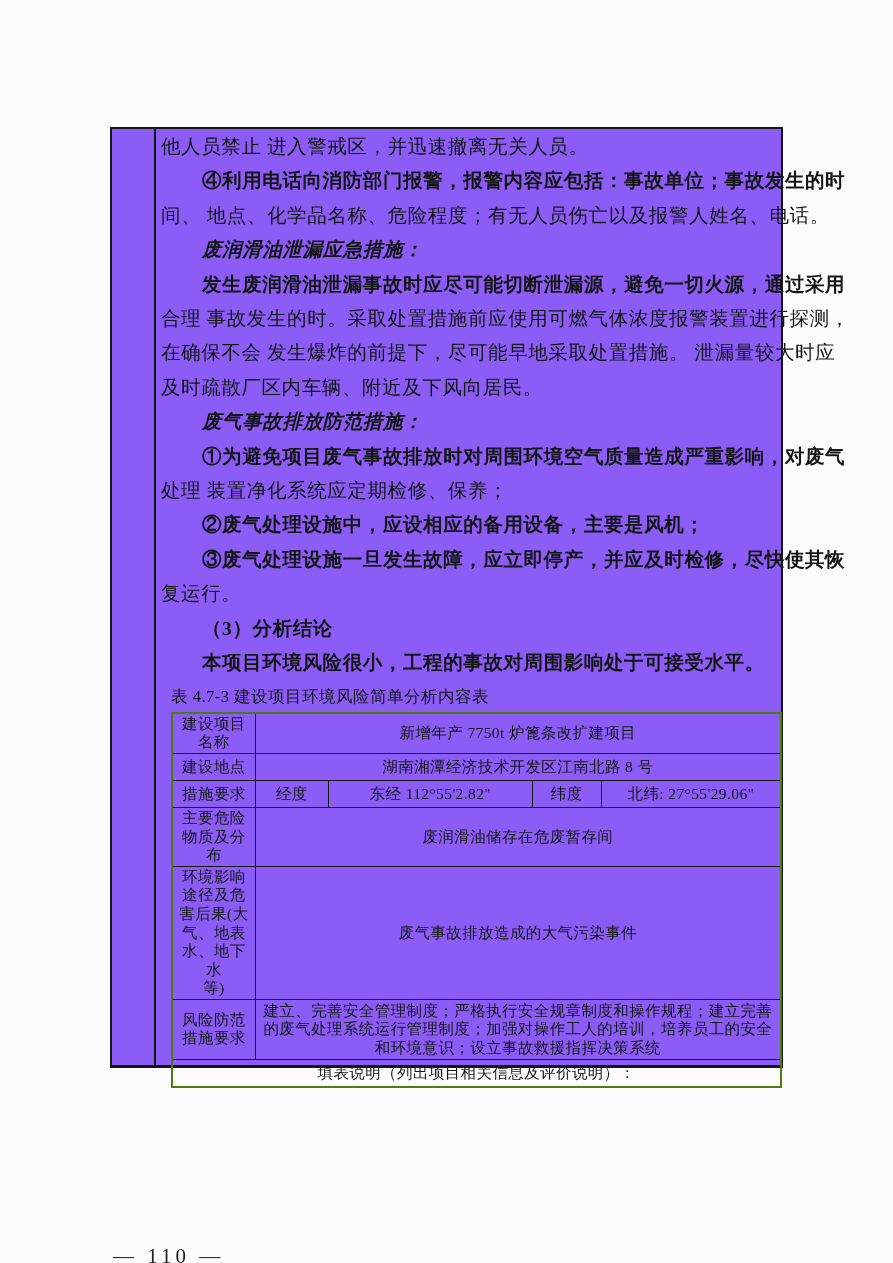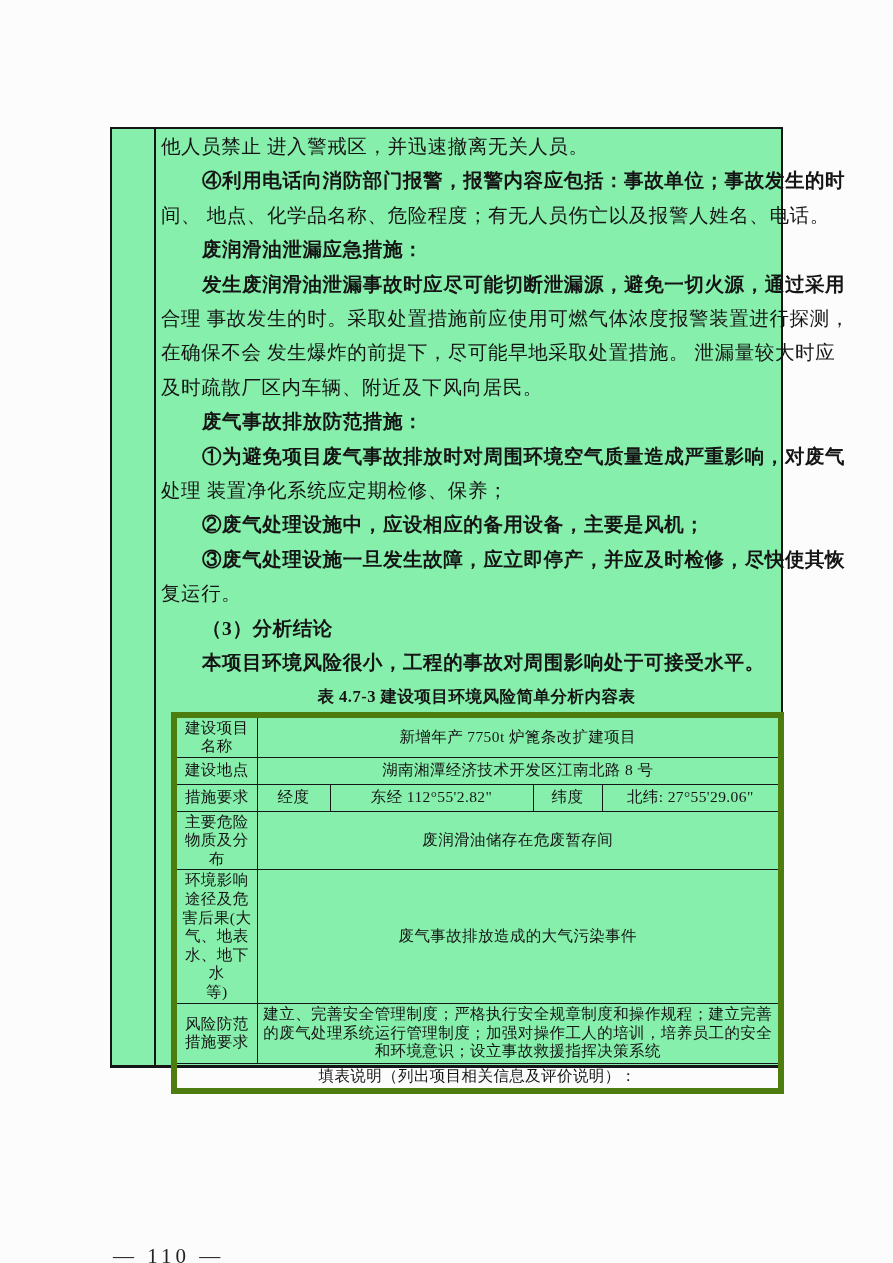--- a/index.html
+++ b/index.html
@@ -4,47 +4,47 @@
 <style>
   html,body{margin:0;padding:0;}
   body{
     width:893px;height:1263px;position:relative;overflow:hidden;
     background:#fcfcfc;color:#151515;
     font-family:"Liberation Serif","DejaVu Serif",serif;
   }
   .frame{
     position:absolute;left:110px;top:127px;width:673px;height:941px;
     border:2px solid #161616;border-bottom-width:3px;
-    box-sizing:border-box;display:flex;background:#86efac;
+    box-sizing:border-box;display:flex;background:#8b5cf6;
   }
   .left-col{
     width:44px;flex:0 0 44px;border-right:2px solid #161616;box-sizing:border-box;
   }
   .main-cell{flex:1;position:relative;box-sizing:border-box;padding:0 0 0 5px;}
   .content-lines{padding-top:1px;}
   .tline{
     font-size:19.5px;line-height:34.4px;letter-spacing:0.6px;
     white-space:nowrap;color:#151515;
   }
   .tline.ind{padding-left:41px;font-weight:bold;}
-  .tline.bold{font-weight:bold;}
+  .tline.bold{font-weight:bold;font-style:italic;}
   .table-title{
     margin-left:10px;width:611px;height:31px;line-height:31px;
-    text-align:center;font-weight:bold;font-size:16.5px;letter-spacing:0.5px;
+    text-align:left;font-weight:normal;font-size:16.5px;letter-spacing:0.5px;
   }
   table.risk{
     margin-left:10px;border-collapse:collapse;table-layout:fixed;
     width:611px;
   }
   table.risk td{
     border:1.6px solid #161616;font-size:15.5px;line-height:18.6px;
     letter-spacing:0.4px;padding:1px 2px;box-sizing:border-box;
     text-align:center;vertical-align:middle;white-space:pre-line;color:#151515;
   }
-  table.risk{border:6px solid #4d7c0f;}
+  table.risk{border:2px solid #4d7c0f;}
   td.lab{text-align:center;}
   td.note{text-align:left;padding-left:8px;white-space:nowrap;margin-top:10px;}
   tr.r1{height:41px;} tr.r2{height:27px;} tr.r3{height:27px;}
   tr.r4{height:56px;} tr.r5{height:114px;} tr.r6{height:60px;} tr.r7{height:28px;}
   .page-number{
     position:absolute;left:113px;top:1244px;width:130px;
     font-size:21px;letter-spacing:4px;text-align:left;color:#222;
     font-family:"Liberation Serif","DejaVu Serif",serif;
   }
 </style>

